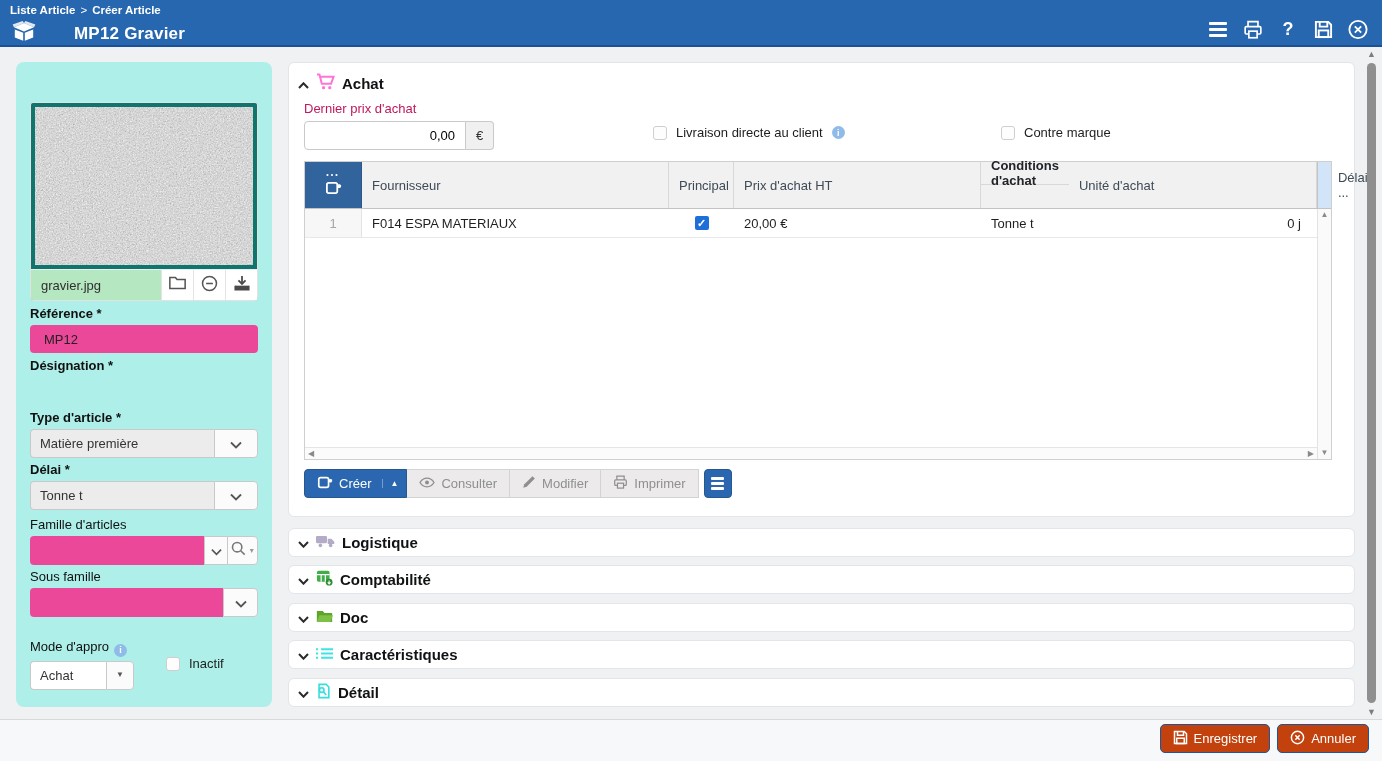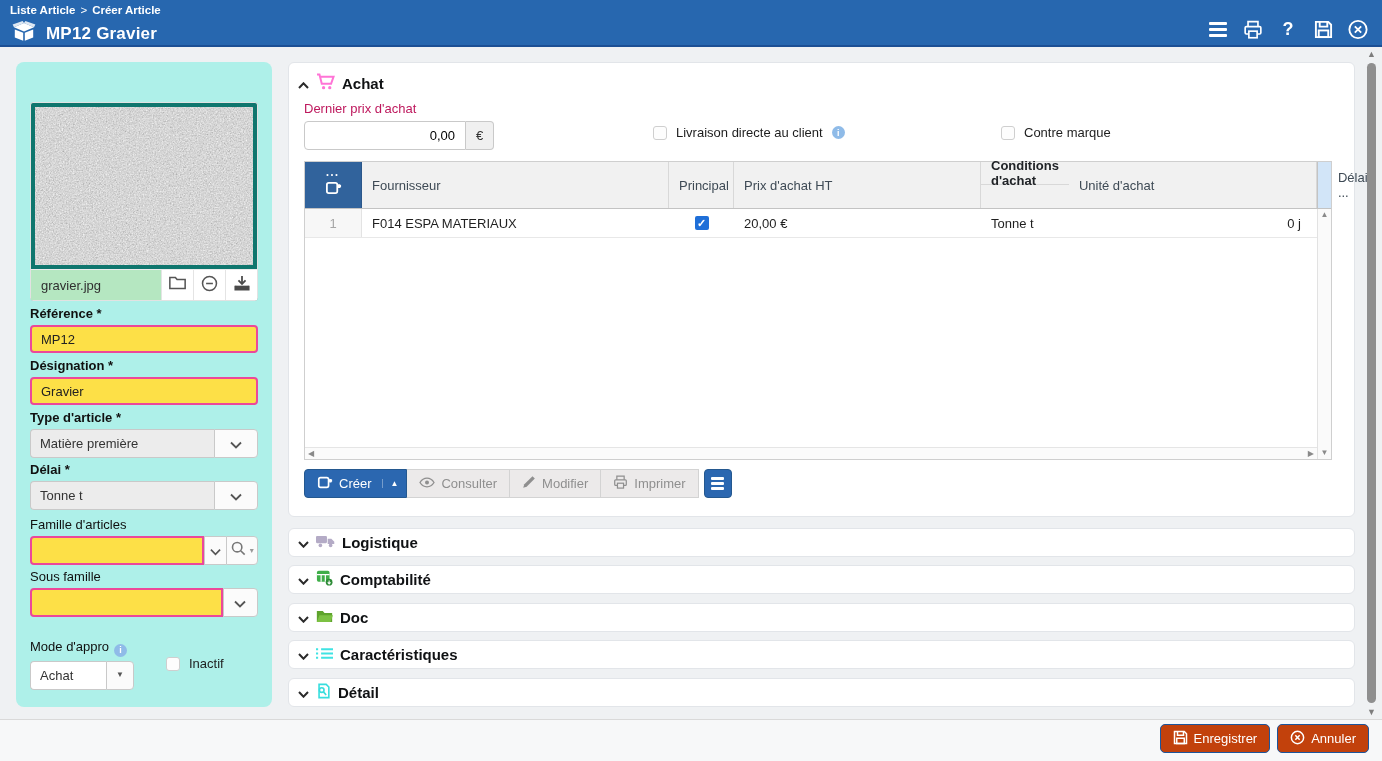--- a/index.html
+++ b/index.html
@@ -9,21 +9,21 @@
     font-family:"Liberation Sans", sans-serif; background:#eff1f3; color:#1b1b1b;
   }
   .abs { position:absolute; }
 
   
   .app-header { position:absolute; top:0; left:0; width:1382px; height:47px;
     background:#2767af; border-bottom:2px solid #1c4f94; color:#fff; }
   .breadcrumb { position:absolute; left:10px; top:4px; font-size:11.5px; font-weight:bold; color:#fff; }
   .breadcrumb .sep { margin:0 5px; font-weight:normal; }
   .title-row { position:absolute; left:12px; top:21px; display:flex; align-items:center; gap:10px; }
-  .app-title { font-size:17px; font-weight:bold; letter-spacing:.2px; }
+  .app-title { font-size:17px; font-weight:bold; letter-spacing:.2px;margin-left:28px; }
   .header-icons { position:absolute; right:14px; top:18px; display:flex; gap:15px; align-items:center; height:22px; }
   .hicon { display:flex; align-items:center; justify-content:center; width:20px; height:20px; cursor:pointer; }
   .help-glyph { font-size:18px; font-weight:bold; color:#fff; line-height:20px; }
   .menu-bars { display:flex; flex-direction:column; gap:3px; width:18px; }
   .menu-bars i { height:3px; background:#fff; border-radius:1px; }
 
   
   .sidebar { position:absolute; left:16px; top:62px; width:256px; height:645px;
     background:#aef0e9; border-radius:8px; }
   .photo-frame { position:absolute; left:14px; top:40px; width:228px; background:#0f766e;
@@ -31,22 +31,22 @@
   .photo-wrap { padding:4px 4px 0 4px; line-height:0; }
   .file-row { display:flex; height:31px; margin-top:4px; border-top:1px solid #ededed; }
   .file-name { flex:1; background:#b5e7c1; font-size:13px; color:#2f2f2f;
     display:flex; align-items:center; padding-left:10px; }
   .file-btn { width:32px; border-left:1px solid #e4e4e4; display:flex; align-items:center;
     justify-content:center; background:#fff; cursor:pointer; }
 
   .fld { position:absolute; left:14px; width:228px; }
   .fld-label { font-size:13px; color:#101010; margin-bottom:4px; }
   .fld-label.bold { font-weight:bold; }
-  .tb-input { width:100%; height:28px; border:2px solid #ec4899; border-radius:4px;
-    font-size:13px; padding:0 9px; font-family:"Liberation Sans",sans-serif; color:#222; background:#fde047; outline:none; }
+  .tb-input { width:100%; height:28px; border:5px solid #ec4899; border-radius:4px;
+    font-size:13px; padding:0 9px; font-family:"Liberation Sans",sans-serif; color:#222; background:#ec4899; outline:none; }
   .sel-group { display:flex; height:29px; }
   .sel-text { flex:1; background:#ececec; border:1px solid #c9c9c9; border-right:none;
     border-radius:4px 0 0 4px; font-size:13px; color:#333; display:flex; align-items:center; padding:0 9px; }
   .sel-text.white { background:#fff; }
   .sel-btn { width:44px; background:#fbfbfb; border:1px solid #c9c9c9; border-radius:0 4px 4px 0;
     display:flex; align-items:center; justify-content:center; cursor:pointer; }
   .sel-btn.mid { border-radius:0; border-right:none; }
   .small-caret { font-size:8px; color:#555; line-height:1; }
   .info-dot { display:inline-flex; width:13px; height:13px; border-radius:50%; background:#8fbbe8;
     color:#fff; font-size:9px; font-weight:bold; align-items:center; justify-content:center;
@@ -210,21 +210,20 @@
     </div>
   </div>
 
   <div class="fld" style="top:244px">
     <div class="fld-label bold">Référence *</div>
     <input class="tb-input" value="MP12" style="">
   </div>
 
   <div class="fld" style="top:296px">
     <div class="fld-label bold">Désignation *</div>
-    <input class="tb-input" value="Gravier" style="">
   </div>
 
   <div class="fld" style="top:348px">
     <div class="fld-label bold">Type d'article *</div>
     <div class="sel-group">
       <div class="sel-text">Matière première</div>
       <div class="sel-btn">
         <span><svg width="12" height="8" viewBox="0 0 12 8" fill="none" stroke="#555" stroke-width="1.8">
               <path d="M1 1.5l5 5 5-5"></path>
             </svg></span>

